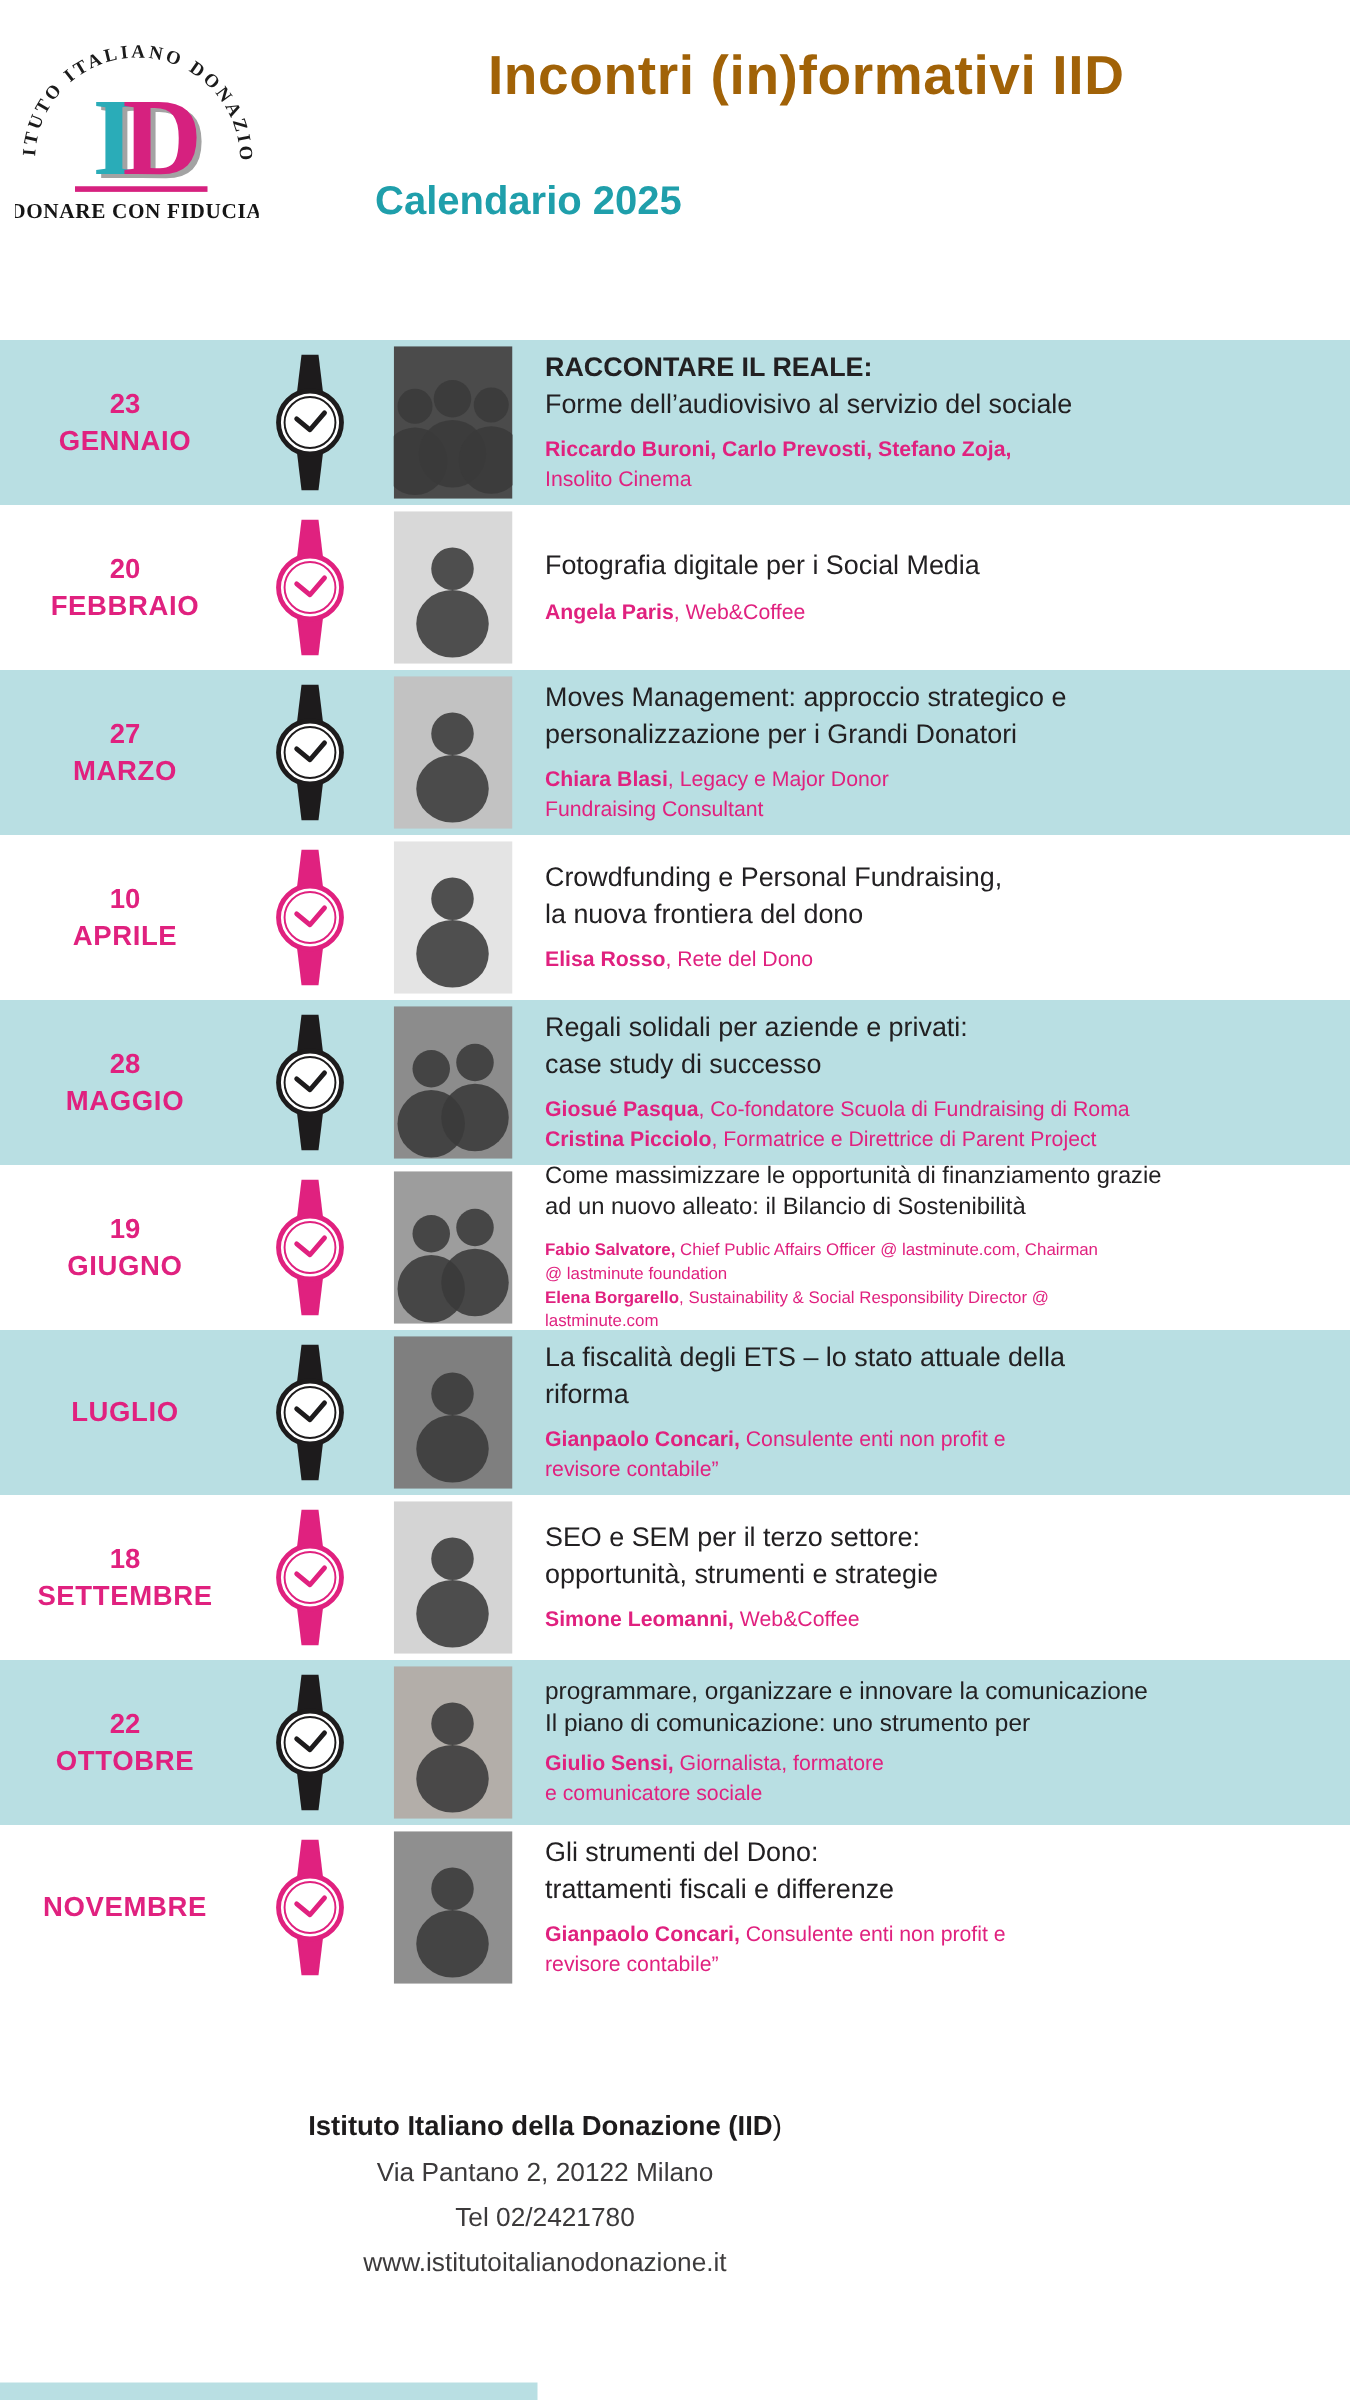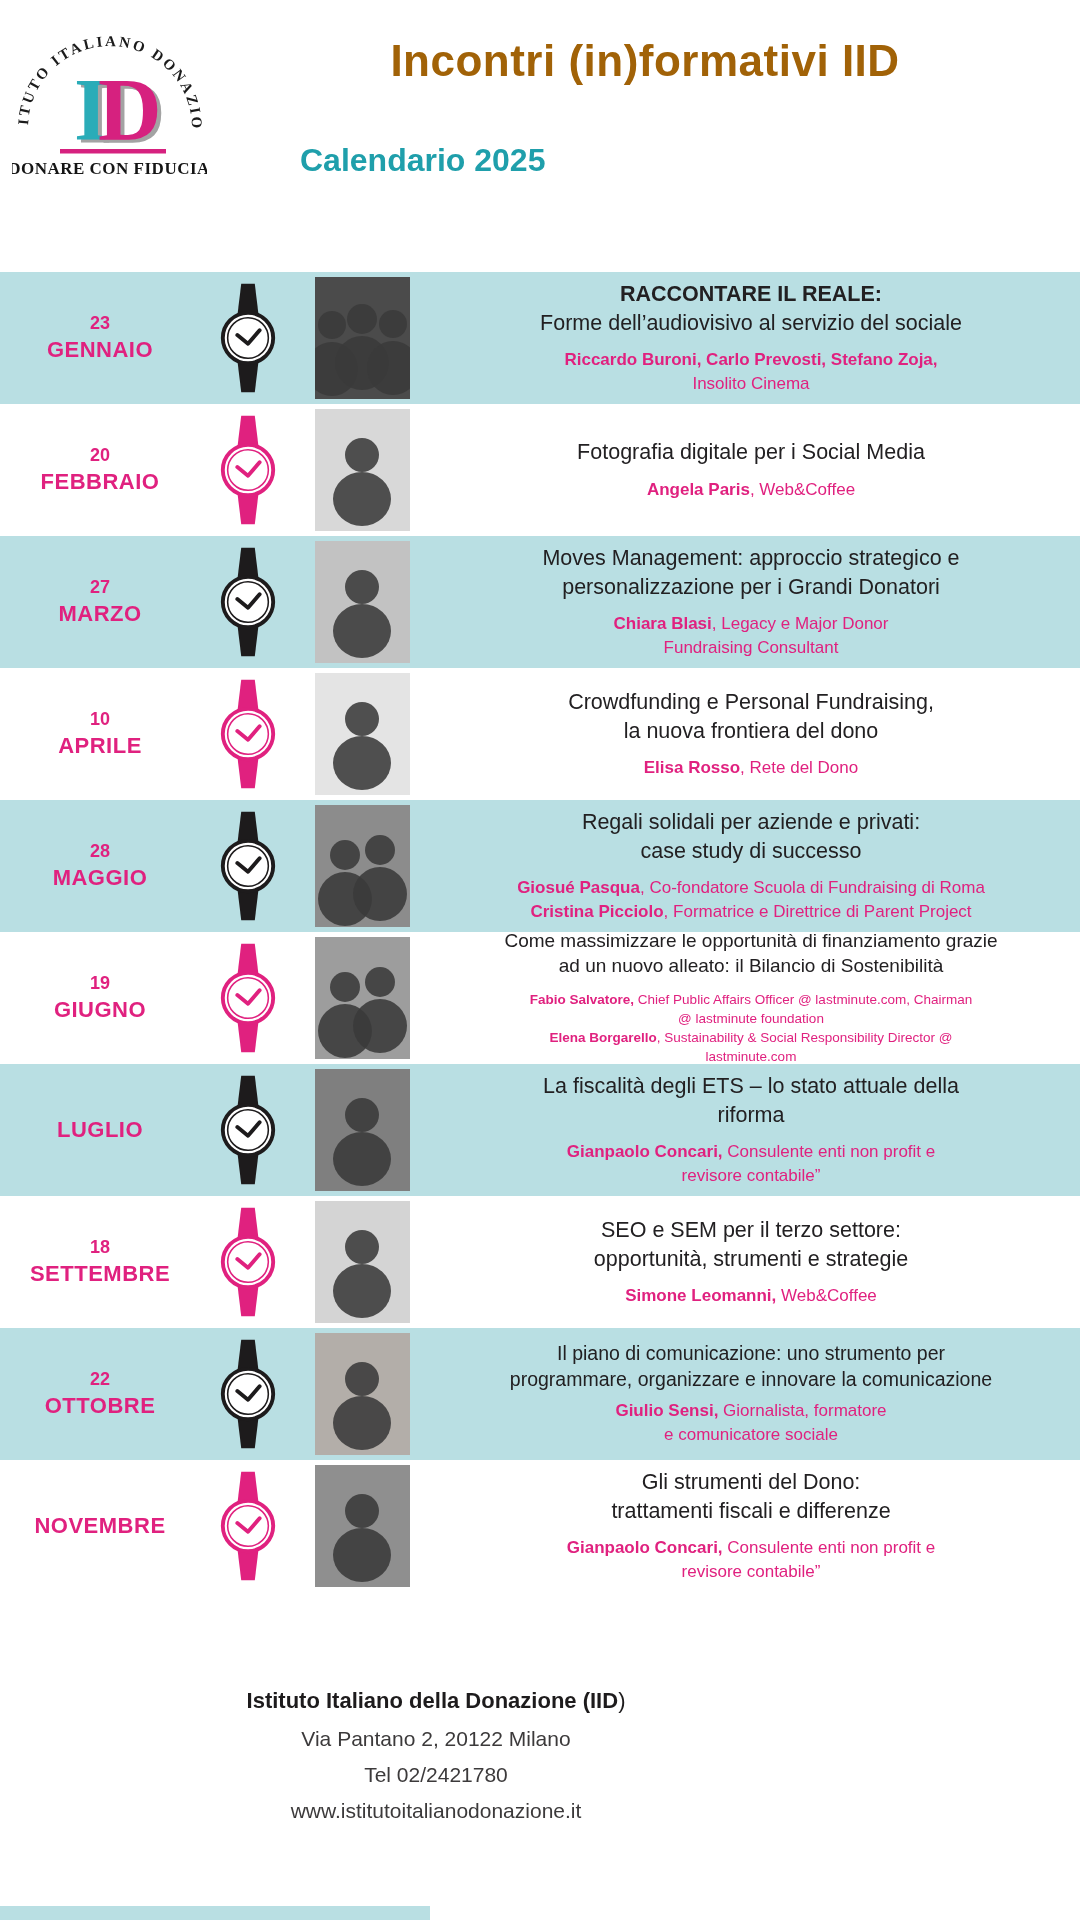--- a/index.html
+++ b/index.html
@@ -11,26 +11,26 @@
   .logo{position:absolute;left:12px;top:8px;width:195px;height:172px;}
   .main-title{position:absolute;left:220px;top:36px;width:850px;margin:0;text-align:center;
     font-size:44px;font-weight:700;color:#a16207;letter-spacing:.5px;}
   .subtitle{position:absolute;left:300px;top:142px;margin:0;font-size:32px;font-weight:700;color:#1f9fab;}
 
   
   .rows{position:absolute;top:272px;left:0;width:1080px;}
   .row{display:flex;align-items:center;height:132px;background:#ffffff;}
   .row.shaded{background:#b9dfe3;}
   .date-col{width:200px;text-align:center;color:#e0217f;font-weight:700;line-height:1.35;}
-  .day{font-size:18px;}
+  .day{font-size:22px;}
   .month{font-size:22px;letter-spacing:.5px;}
   .watch-col{width:95px;display:flex;justify-content:center;align-items:center;}
   .photo-col{width:135px;display:flex;justify-content:center;align-items:center;}
   .photo-col svg{display:block;}
-  .text-col{flex:1;text-align:center;padding:0 14px 0 6px;}
+  .text-col{flex:1;text-align:left;padding:0 14px 0 6px;}
   .event-title{color:#222022;font-size:21.5px;line-height:1.32;}
   .event-title .t-bold{font-weight:700;}
   .event-speakers{color:#e0217f;font-size:17px;line-height:1.4;margin-top:11px;}
   .event-speakers b{font-weight:700;}
   .spk{white-space:pre-line;}
   .row.compact .event-title{font-size:19px;line-height:1.28;}
   .row.compact .event-speakers{font-size:13.5px;margin-top:13px;line-height:1.4;}
   .row.semi .event-title{font-size:19.5px;}
   .row.semi .event-speakers{font-size:17px;margin-top:7px;}
 
@@ -349,22 +349,22 @@
         </div>
     <div class="photo-col">
           <svg width="95" height="122" viewBox="0 0 95 122">
             <rect x="0" y="0" width="95" height="122" fill="#b3aea9"></rect>
             <circle cx="47" cy="46" r="17" fill="#3a3a3a" opacity="0.88"></circle>
             <ellipse cx="47" cy="90" rx="29" ry="27" fill="#3a3a3a" opacity="0.88"></ellipse>
           </svg>
         </div>
     <div class="text-col">
       <div class="event-title">
+            <div>programmare, organizzare e innovare la comunicazione</div>
             <div>Il piano di comunicazione: uno strumento per</div>
-            <div>programmare, organizzare e innovare la comunicazione</div>
           </div>
       <div class="event-speakers">
             <div class="spk"><b>Giulio Sensi,</b> Giornalista, formatore
 e comunicatore sociale</div>
           </div>
     </div>
   </div>
       <div class="row">
     <div class="date-col">
       <div class="day"></div>

